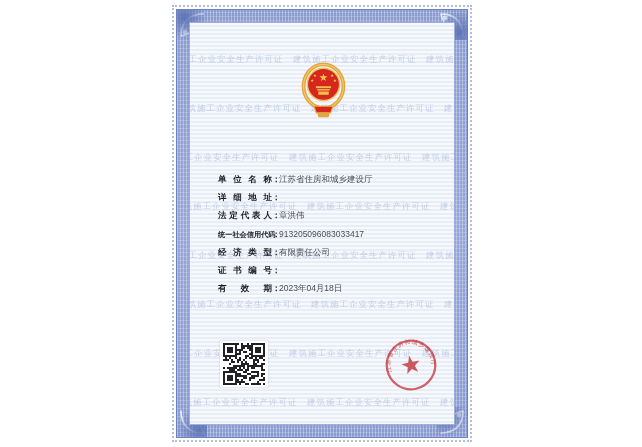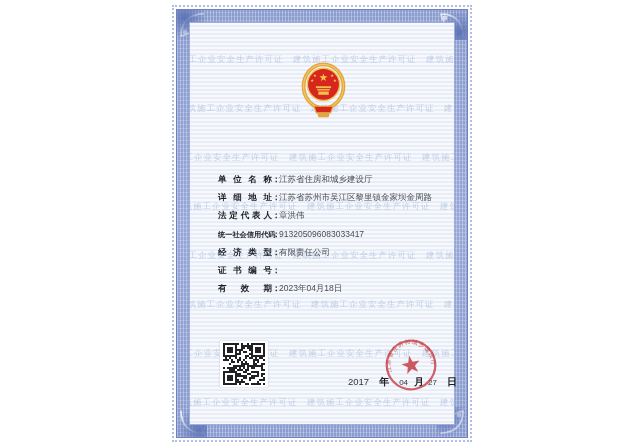--- a/index.html
+++ b/index.html
@@ -131,21 +131,20 @@
 
     <div class="fields">
       <div class="f-row">
         <span class="f-label">单 位 名 称</span>
           <span class="f-colon">：</span>
           <span class="f-value">江苏省住房和城乡建设厅</span>
       </div>
       <div class="f-row">
         <span class="f-label">详 细 地 址</span>
           <span class="f-colon">：</span>
-          <span class="f-value">江苏省苏州市吴江区黎里镇金家坝金周路</span>
       </div>
       <div class="f-row">
         <span class="f-label">法 定 代 表 人</span>
           <span class="f-colon">：</span>
           <span class="f-value">章洪伟</span>
       </div>
       <div class="f-row">
         <span class="f-label long">统一社会信用代码</span>
           <span class="f-colon">：</span>
           <span class="f-value">913205096083033417</span>
@@ -409,33 +408,20 @@
           <i style="left:24px;top:40px"></i>
           <i style="left:28px;top:40px"></i>
           <i style="left:30px;top:40px"></i>
           <i style="left:32px;top:40px"></i>
           <i style="left:34px;top:40px"></i>
           <i style="left:36px;top:40px"></i>
           <i style="left:40px;top:40px"></i>
         </div>
     </div>
 
-    <div class="issue-line2">
-      <span class="num">2017</span>
-        <span class="sp10"></span>
-      <span class="unit">年</span>
-        <span class="sp10"></span>
-      <span class="num small">04</span>
-        <span class="sp6"></span>
-      <span class="unit">月</span>
-        <span class="sp4"></span>
-      <span class="num small">27</span>
-        <span class="sp10"></span>
-      <span class="unit">日</span>
-    </div>
 
     <div class="seal">
       <svg width="56" height="56" viewBox="0 0 60 60">
         <defs>
             <path id="sealarc" d="M 9 36 A 22 22 0 1 1 51 36" fill="none"></path>
           </defs>
         <circle cx="30" cy="30" r="26" fill="none" stroke="#c43a40" stroke-width="2.4" opacity=".85"></circle>
         <text font-size="6.2" fill="#c43a40" opacity=".9" letter-spacing="1">
           <textPath href="#sealarc" startOffset="4%">江苏省住房和城乡建设厅</textPath>
         </text>

